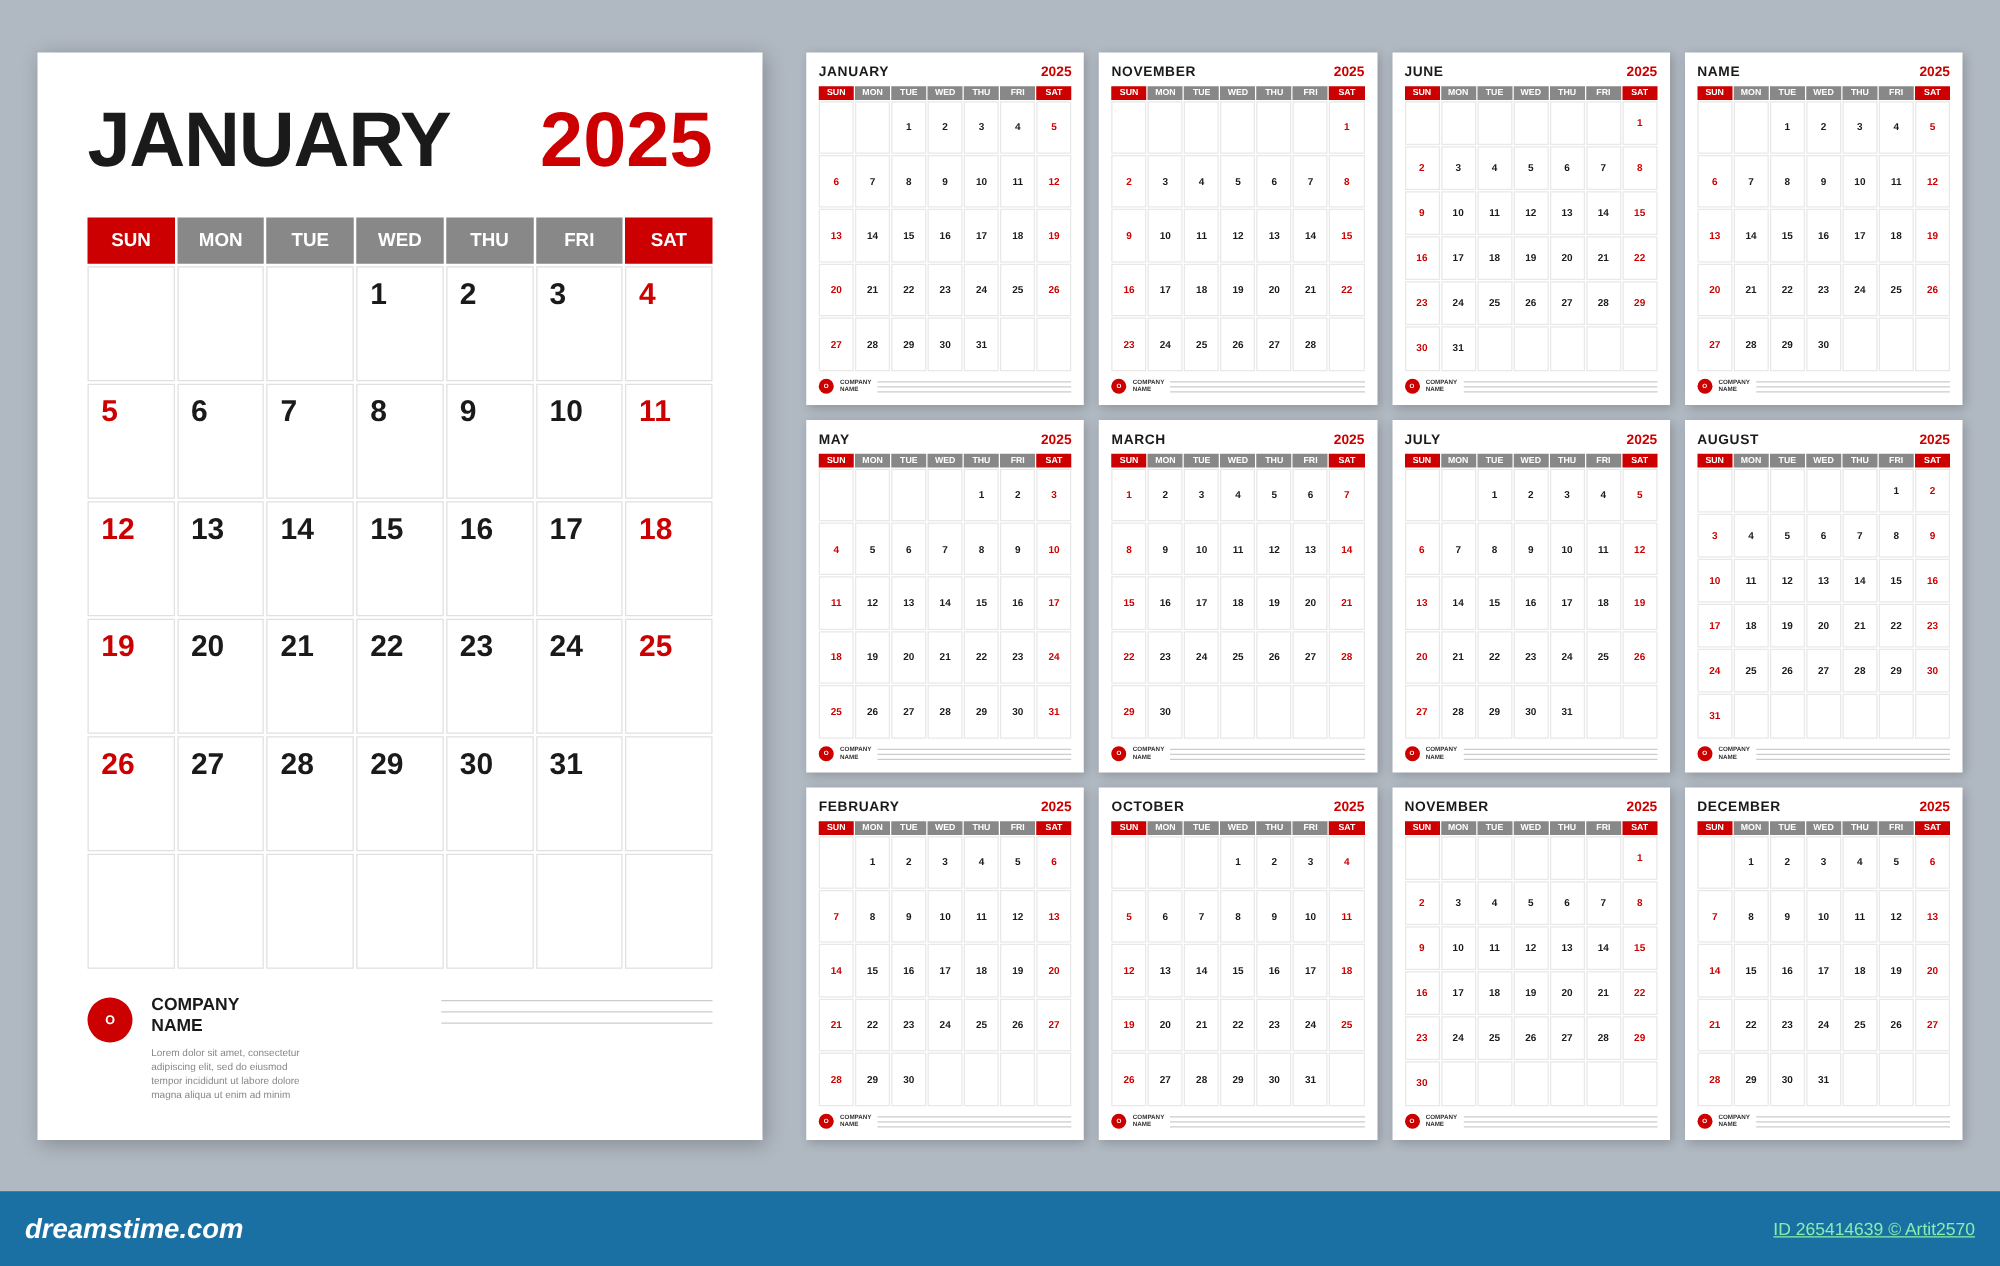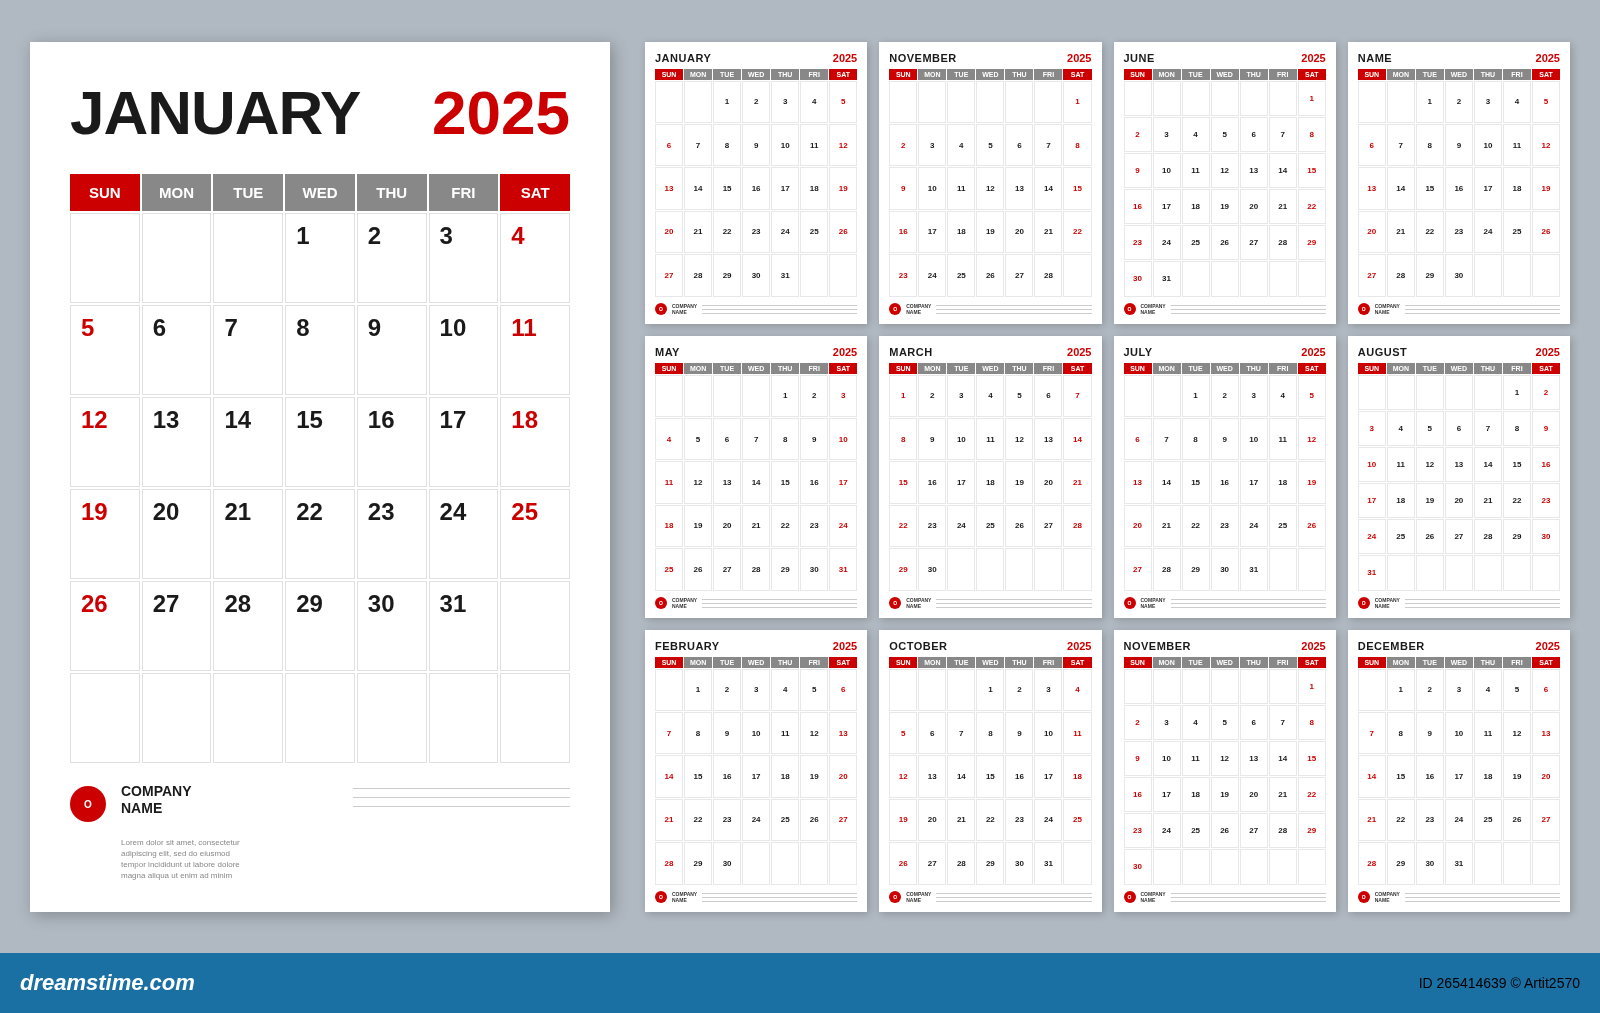--- a/index.html
+++ b/index.html
@@ -26,23 +26,24 @@
       z-index: 10;
       justify-content: space-between;
     }
     .dreamstime-bar .dt-logo {
       color: white;
       font-size: 22px;
       font-weight: bold;
       font-style: italic;
     }
     .dreamstime-bar .dt-info {
-      color: #000000;
+      color: #86efac;
       font-size: 14px;
       margin-left: auto;
+      text-decoration: underline;
     }
 
     
     .main-content {
       position: absolute;
       top: 0; left: 0;
       width: 1600px;
       height: 953px;
       display: flex;
       align-items: center;
@@ -145,21 +146,21 @@
     }
     .company-name {
       font-size: 14px;
       font-weight: 900;
       color: #1a1a1a;
       line-height: 1.2;
     }
     .company-desc {
       font-size: 8px;
       color: #888;
-      margin-top: 20px;
+      margin-top: 8px;
       line-height: 1.4;
     }
     .company-lines {
       flex: 1;
       display: flex;
       flex-direction: column;
       gap: 8px;
       padding-top: 5px;
     }
     .company-line {

